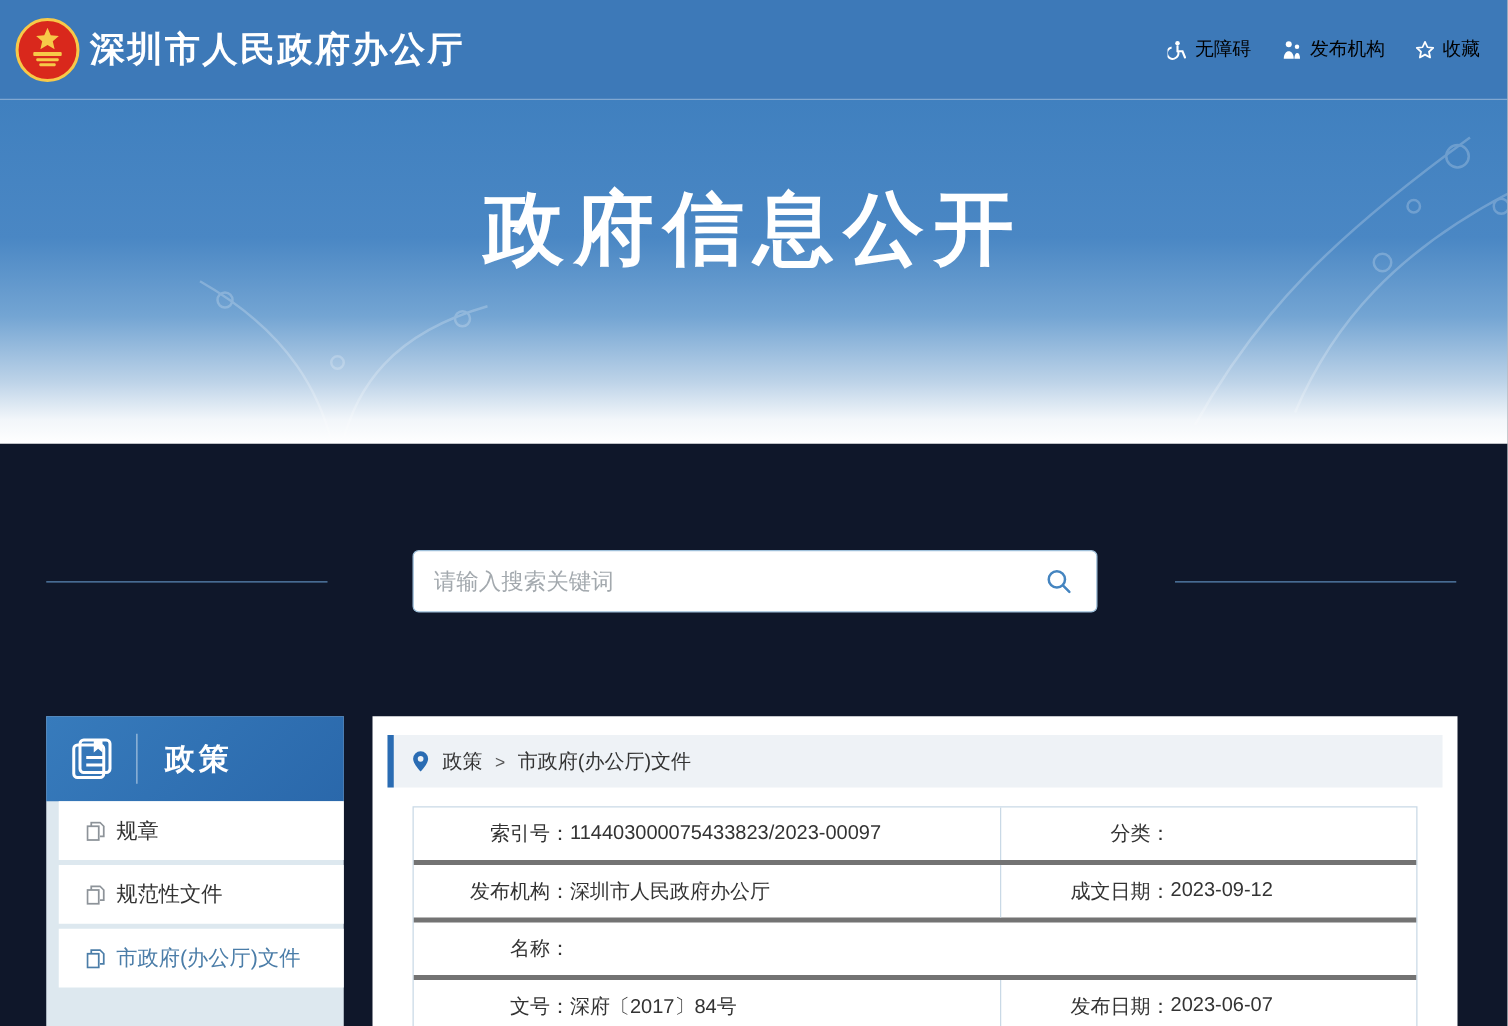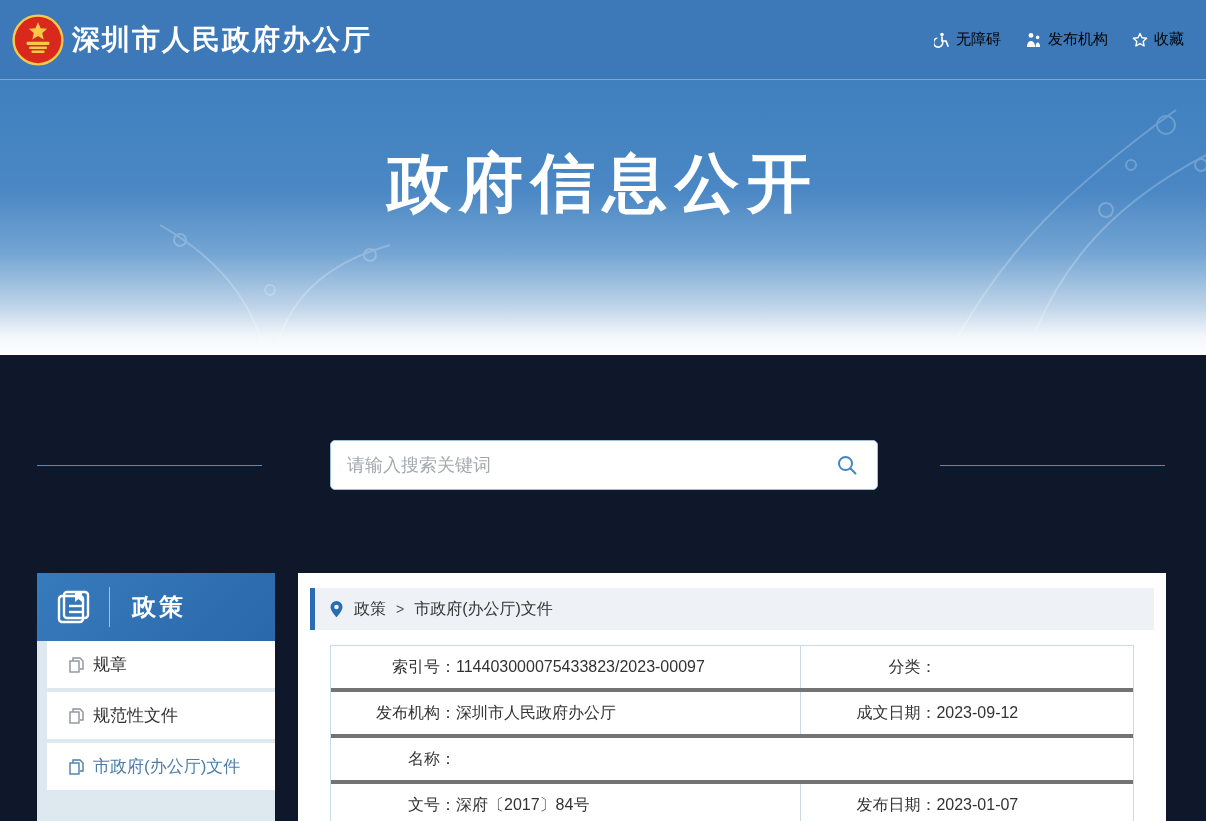--- a/index.html
+++ b/index.html
@@ -227,21 +227,21 @@
           <span class="mlabel">名称：</span>
         </div>
       </div>
       <div class="mrow">
         <div class="mcell left">
           <span class="mlabel">文号：</span>
           <span class="mvalue">深府〔2017〕84号</span>
         </div>
         <div class="mcell right">
           <span class="mlabel">发布日期：</span>
-          <span class="mvalue">2023-01-07</span>
+          <span class="mvalue">2023-06-07</span>
         </div>
       </div>
       <div class="mrow">
         <div class="mcell full"></div>
       </div>
     </div>
 
   </div>
 </div>
 

